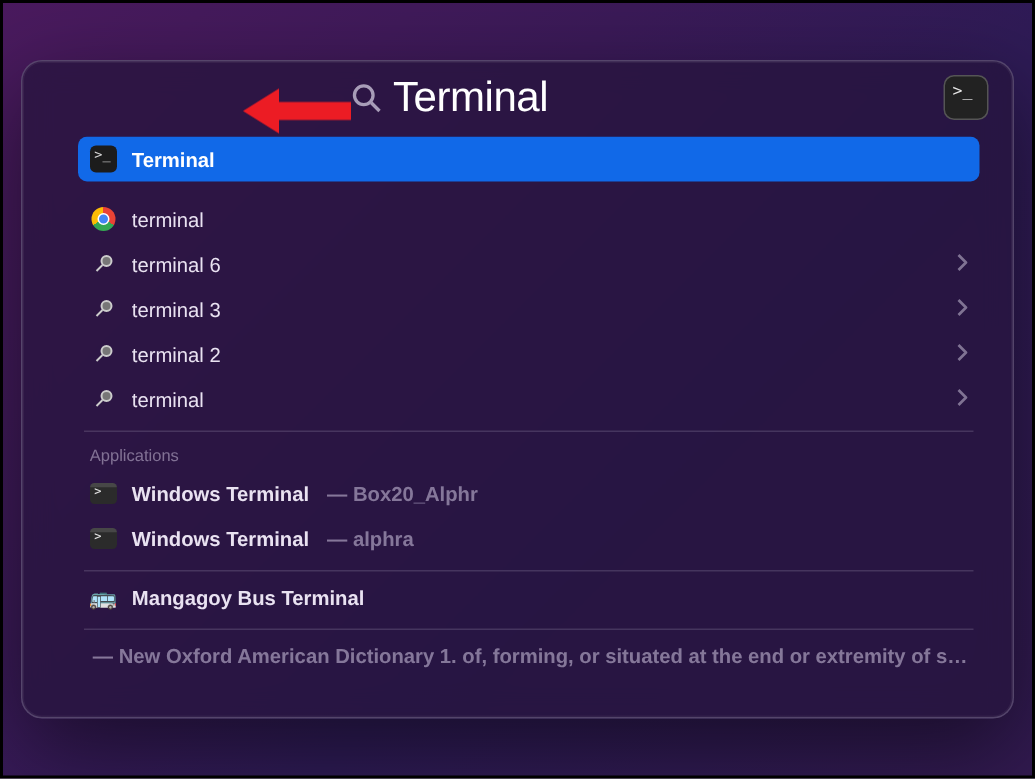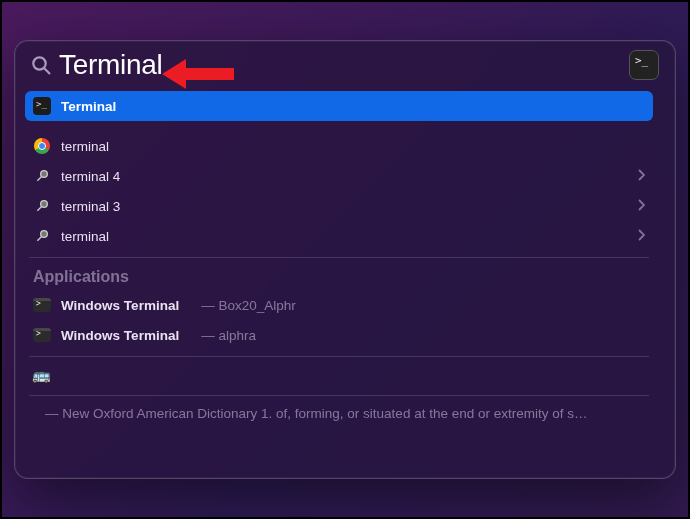--- a/index.html
+++ b/index.html
@@ -25,20 +25,21 @@
     right: 12px;
     bottom: 38px;
     border-radius: 14px;
     background: rgba(38, 20, 60, 0.72);
     border: 1px solid rgba(120, 110, 140, 0.55);
     box-shadow: 0 20px 60px rgba(0,0,0,0.5), inset 0 0 0 1px rgba(255,255,255,0.05);
     overflow: hidden;
     backdrop-filter: blur(10px);
     display: flex;
     flex-direction: column;
+    align-items: flex-end;
   }
   .header {
     display: flex;
     align-items: center;
     padding: 8px 16px 10px 14px;
     gap: 6px;
   }
   .search-icon { opacity: 0.8; flex: 0 0 auto; display:flex; }
   .search-input {
     flex: 1;
@@ -85,28 +86,28 @@
     font-size: 13.5px;
     cursor: default;
   }
   .row.selected {
     background: #1169e8;
     color: #fff;
   }
   .row .ic { width: 18px; height: 18px; flex: 0 0 auto; display:flex; align-items:center; justify-content:center; }
   .row .label { font-weight: 600; }
   .row .label.thin { font-weight: 500; }
-  .row .detail { color: rgba(210,200,225,0.55); font-weight: 400; margin-left: 12px; }
+  .row .detail { color: rgba(210,200,225,0.55); font-weight: 700; margin-left: 2px; }
   .row .spacer { flex: 1; }
   .row .chevron { opacity: 0.55; }
   .section-head {
-    font-size: 16px;
+    font-size: 11px;
     color: rgba(200,190,215,0.55);
     padding: 8px 8px 4px 8px;
-    font-weight: 700;
+    font-weight: 400;
   }
   .divider {
     height: 1px;
     background: rgba(160,150,180,0.25);
     margin: 6px 4px 2px 4px;
   }
   
   .svg-pass { display:block; }
   .term-icon { background:#1c1c1c; border-radius:4px; width:18px; height:18px; display:flex; padding:3px 3px; }
   .term-icon span { color:#d8d8d8; font: 9px/1 monospace; }
@@ -169,36 +170,51 @@
           </span>
         <span class="label thin">terminal</span>
       </div>
       <div class="row">
         <span class="ic mag-icon">
           <svg width="16" height="16" viewBox="0 0 24 24" fill="none" stroke="#fff" stroke-width="2">
               <circle cx="15" cy="9" r="5" fill="#777" stroke="#ccc"></circle>
               <line x1="11" y1="13" x2="5" y2="19" stroke="#ccc"></line>
             </svg>
         </span>
-        <span class="label thin">terminal 4</span>
+        <span class="label thin">terminal 6</span>
         <span class="spacer"></span>
         <span class="chevron">
           <svg width="8" height="12" viewBox="0 0 8 12" fill="none" stroke="#c8c0d6" stroke-width="1.8">
               <polyline points="2,1 7,6 2,11"></polyline>
             </svg>
         </span>
       </div>
       <div class="row">
         <span class="ic mag-icon">
           <svg width="16" height="16" viewBox="0 0 24 24" fill="none" stroke="#fff" stroke-width="2">
               <circle cx="15" cy="9" r="5" fill="#777" stroke="#ccc"></circle>
               <line x1="11" y1="13" x2="5" y2="19" stroke="#ccc"></line>
             </svg>
         </span>
         <span class="label thin">terminal 3</span>
+        <span class="spacer"></span>
+        <span class="chevron">
+          <svg width="8" height="12" viewBox="0 0 8 12" fill="none" stroke="#c8c0d6" stroke-width="1.8">
+              <polyline points="2,1 7,6 2,11"></polyline>
+            </svg>
+        </span>
+      </div>
+      <div class="row">
+        <span class="ic mag-icon">
+          <svg width="16" height="16" viewBox="0 0 24 24" fill="none" stroke="#fff" stroke-width="2">
+              <circle cx="15" cy="9" r="5" fill="#777" stroke="#ccc"></circle>
+              <line x1="11" y1="13" x2="5" y2="19" stroke="#ccc"></line>
+            </svg>
+        </span>
+        <span class="label thin">terminal 2</span>
         <span class="spacer"></span>
         <span class="chevron">
           <svg width="8" height="12" viewBox="0 0 8 12" fill="none" stroke="#c8c0d6" stroke-width="1.8">
               <polyline points="2,1 7,6 2,11"></polyline>
             </svg>
         </span>
       </div>
       <div class="row">
         <span class="ic mag-icon">
           <svg width="16" height="16" viewBox="0 0 24 24" fill="none" stroke="#fff" stroke-width="2">
@@ -230,20 +246,21 @@
             <span class="wt-icon"></span>
           </span>
         <span class="label">Windows Terminal</span>
         <span class="detail"> — alphra</span>
       </div>
 
       <div class="divider"></div>
 
       <div class="row">
         <span class="ic bus-icon">🚌</span>
+        <span class="label">Mangagoy Bus Terminal</span>
       </div>
 
       <div class="divider"></div>
 
       <div class="row">
 
         <span class="detail"> — New Oxford American Dictionary  1. of, forming, or situated at the end or extremity of s…</span>
       </div>
 
     </div>

